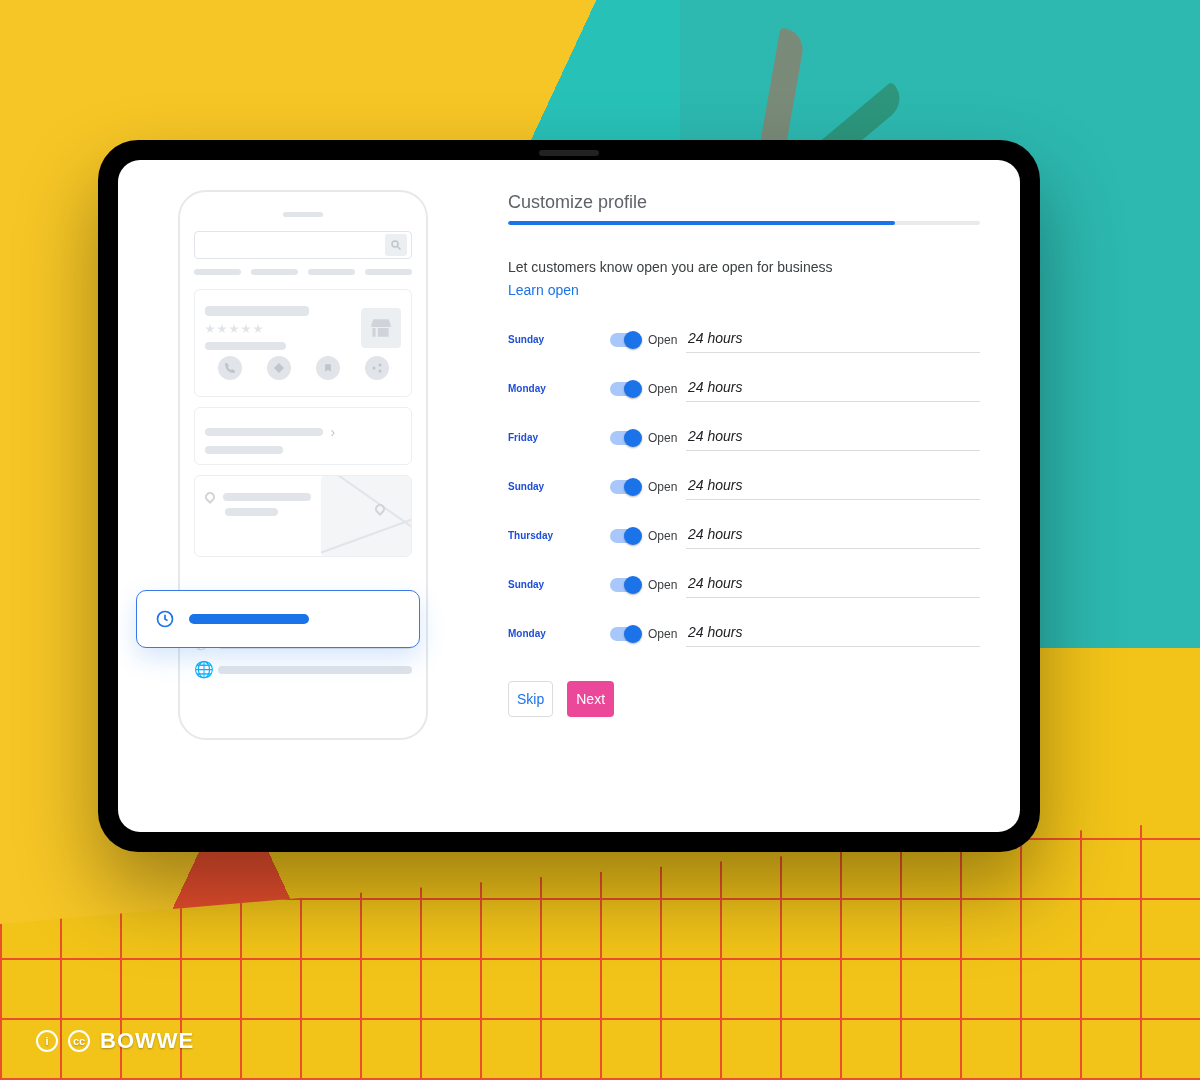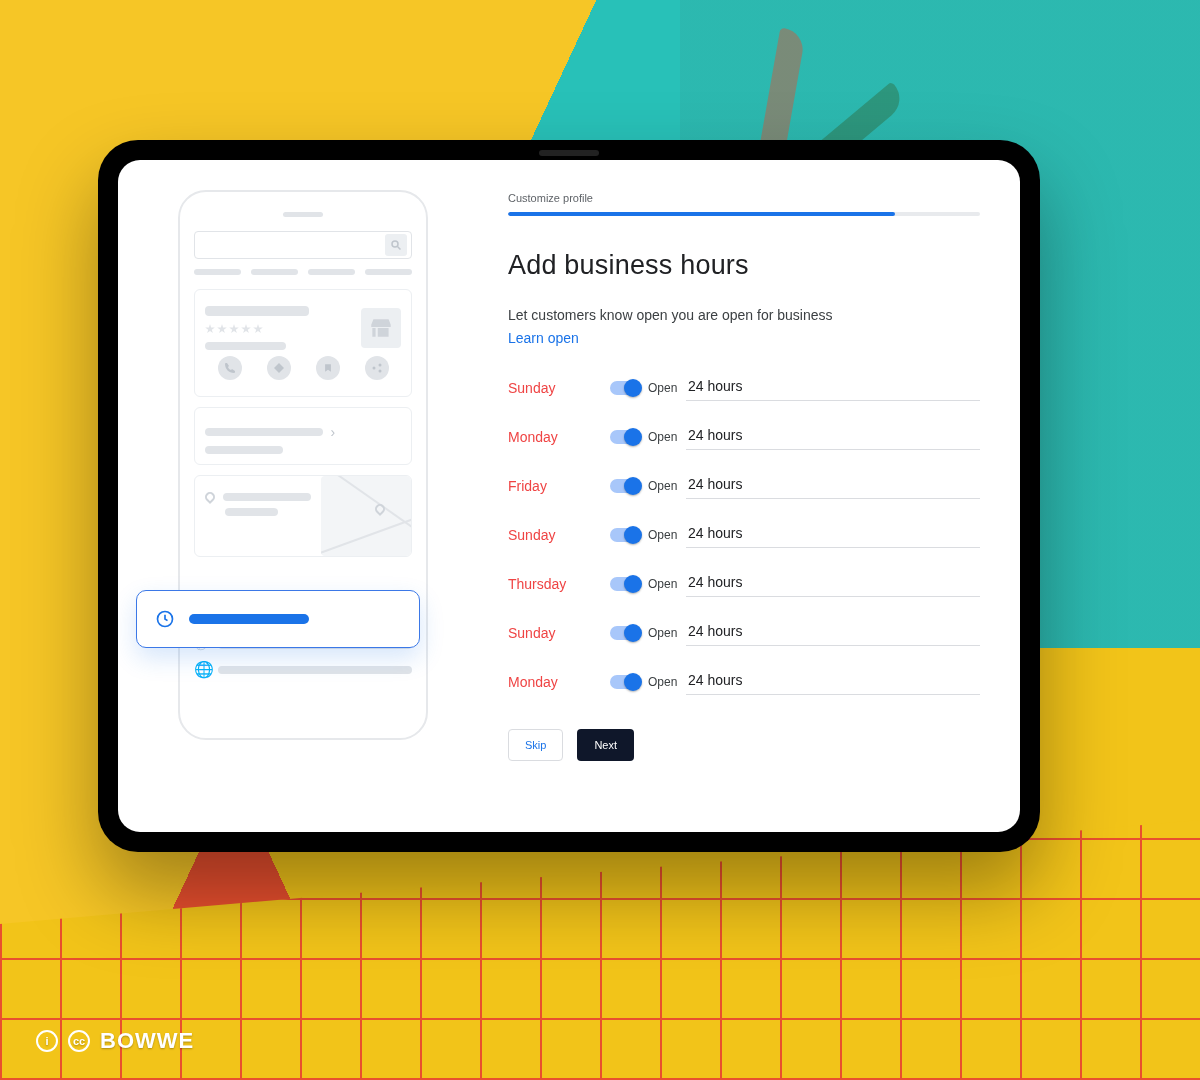--- a/index.html
+++ b/index.html
@@ -87,50 +87,50 @@
   .highlight-pill {
     position:absolute; left:-12px; top:400px; width:284px; height:58px;
     background:#fff; border:1.5px solid #3b78e7; border-radius:10px;
     box-shadow: 0 10px 24px rgba(26, 115, 232, .18);
     display:flex; align-items:center; gap:14px; padding:0 18px;
   }
   .highlight-pill .bluebar { flex:0 0 auto; width:120px; height:10px; background:#1a73e8; border-radius:6px }
 
   
   .content { flex:1; max-width: 480px; padding-top: 2px; color:#202124 }
-  .step-label { font-size:11px; color:#5f6368 }
+  .step-label { font-size:18px; color:#5f6368 }
   .progress { height:4px; background:#e8eaed; border-radius:2px; margin:8px 0 34px; position:relative; overflow:hidden }
   .progress > span { position:absolute; left:0; top:0; bottom:0; width:82%; background:#1a73e8; border-radius:2px }
   h1 { font-size:27px; font-weight:400; margin-bottom:26px; letter-spacing:.2px }
   .sub { font-size:14px; color:#3c4043; margin-bottom:6px }
   .learn { font-size:14px; color:#1a73e8; text-decoration:none; display:inline-block; margin-bottom:28px }
 
   .hours { display:flex; flex-direction:column; gap:22px; margin-bottom:34px }
   .hrow { display:grid; grid-template-columns: 96px 70px 1fr; align-items:center; gap:6px }
   .hrow.on {  }
-  .day { font-size:14px; font-weight:400; color:#ef4444 }
+  .day { font-size:10px; font-weight:700; color:#1d4ed8 }
   .toggle-wrap { display:flex; align-items:center; gap:8px }
   .toggle {
     width:30px; height:14px; border-radius:8px; position:relative; cursor:pointer;
     background:#a8c7fa;
   }
   .toggle .knob {
     position:absolute; top:-2px; right:-2px; width:18px; height:18px; border-radius:50%;
     background:#1a73e8; box-shadow:0 1px 2px rgba(0,0,0,.3);
   }
   .open-label { font-size:12px; color:#3c4043 }
   .time-field {
     font-size:14px; color:#202124; padding:4px 2px 6px;
-    border-bottom:1px solid #dadce0; min-width:100px;
+    border-bottom:1px solid #dadce0; min-width:100px;font-style:italic;
   }
 
   .buttons { display:flex; gap:14px }
-  .btn { font-size:11px; padding:9px 16px; border-radius:4px; cursor:pointer; border:1px solid transparent }
+  .btn { font-size:14px; padding:9px 8px; border-radius:4px; cursor:pointer; border:1px solid transparent }
   .btn-skip { background:#fff; color:#1a73e8; border-color:#dadce0 }
-  .btn-next { background:#0f172a; color:#fff }
+  .btn-next { background:#ec4899; color:#fff }
 
   
   .watermark {
     position:absolute; left:36px; bottom:26px; display:flex; align-items:center; gap:10px; color:#fff;
     text-shadow:0 1px 2px rgba(0,0,0,.3);
   }
   .cc { width:22px;height:22px;border:2px solid #fff;border-radius:50%;display:flex;align-items:center;justify-content:center;font-size:11px;font-weight:700 }
   .brand { font-size:22px; font-weight:800; letter-spacing:1px }
 
   svg { display:block }
@@ -262,21 +262,20 @@
         <span class="bluebar"></span>
       </div>
     </div>
 
     <div class="content">
       <div class="step-label">Customize profile</div>
       <div class="progress">
           <span style="width: 82%;"></span>
         </div>
 
-      <h1>Add business hours</h1>
       <p class="sub">Let customers know open you are open for business</p>
       <a href="#" class="learn">Learn open</a>
 
       <div class="hours">
         <div class="hrow on">
           <span class="day">Sunday</span>
           <span class="toggle-wrap">
             <span class="toggle">
                 <span class="knob"></span>
               </span>

